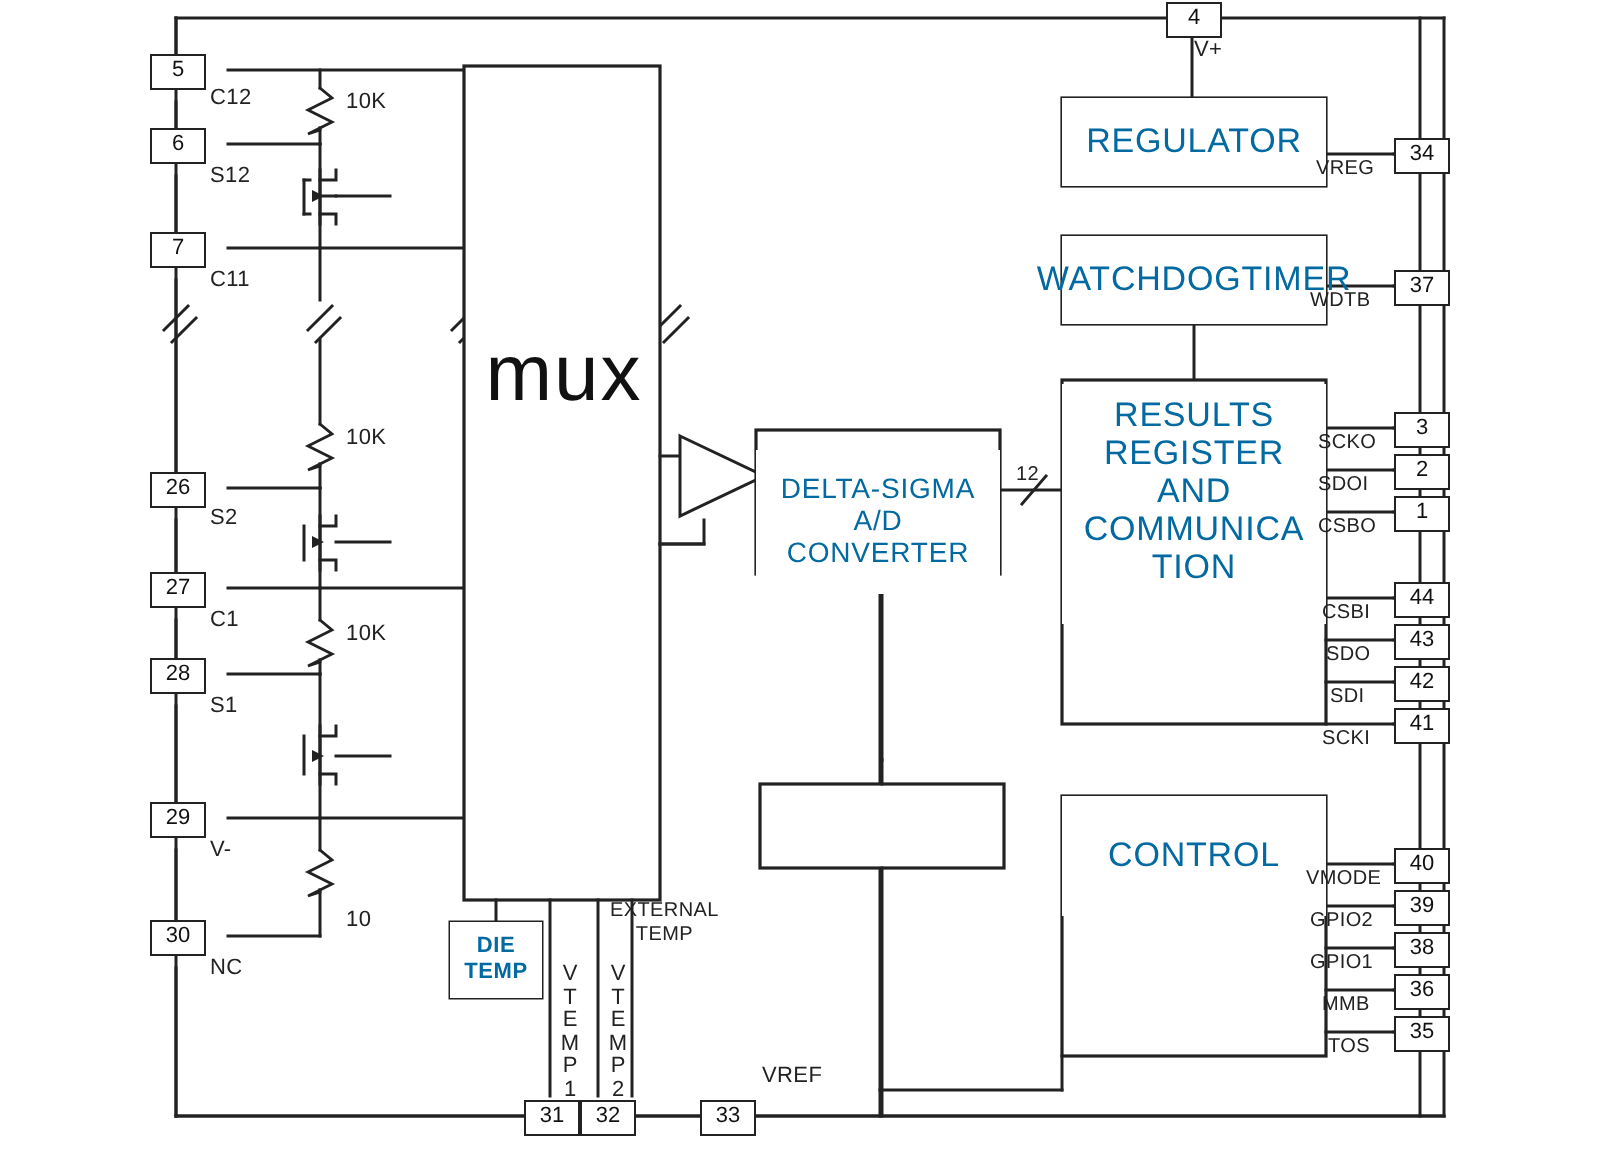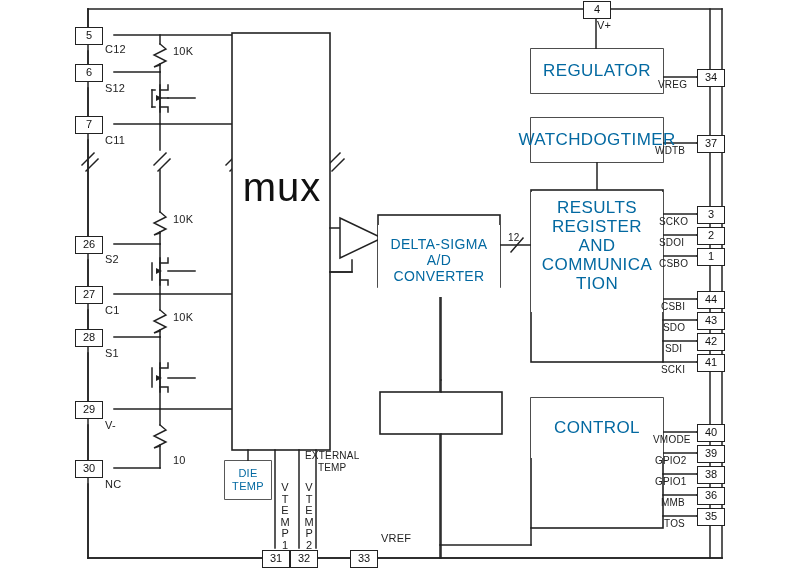--- a/index.html
+++ b/index.html
@@ -242,21 +242,21 @@
 
   <div class="box boxtxt" style="left:378px;top:225px;width:122px;height:72px;border:none;flex-direction:column;">
     <span style="font-size:14px;">DELTA-SIGMA</span>
     <span style="font-size:14px;">A/D</span>
     <span style="font-size:14px;">CONVERTER</span>
   </div>
 
   <div class="lbl sm" style="left:508px;top:233px;">12</div>
 
 
-  <div class="box boxtxt small" style="left:225px;top:461px;width:46px;height:38px;border:none;flex-direction:column;">
+  <div class="box boxtxt small" style="left:225px;top:461px;width:46px;height:38px;border:none;flex-direction:column;font-weight:bold;">
     <span>DIE</span>
     <span>TEMP</span>
   </div>
 
   <div class="lbl sm" style="left:305px;top:450px;text-align:center;line-height:12px;">
     <span style="display:block;">EXTERNAL</span>
     <span style="display:block;text-align:center;">TEMP</span>
   </div>
 
   <div class="vert" style="left:279px;top:482px;">

